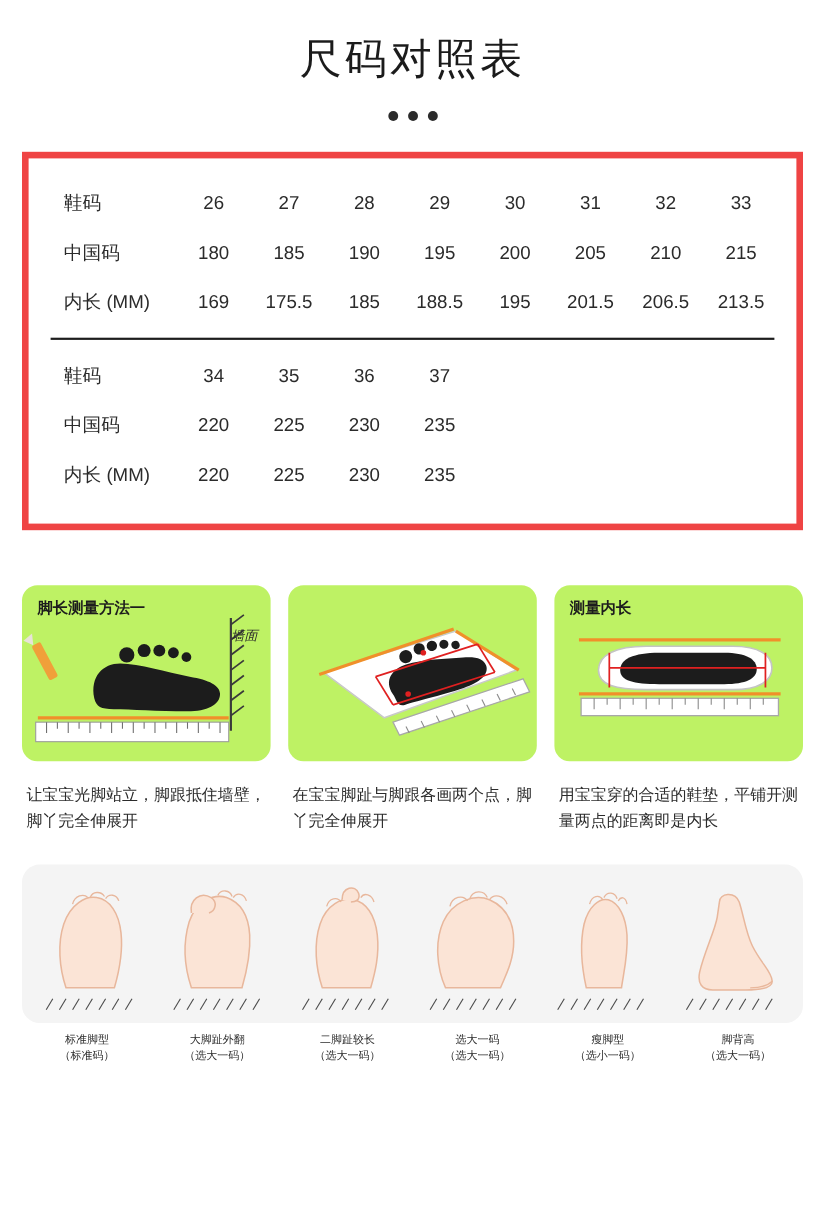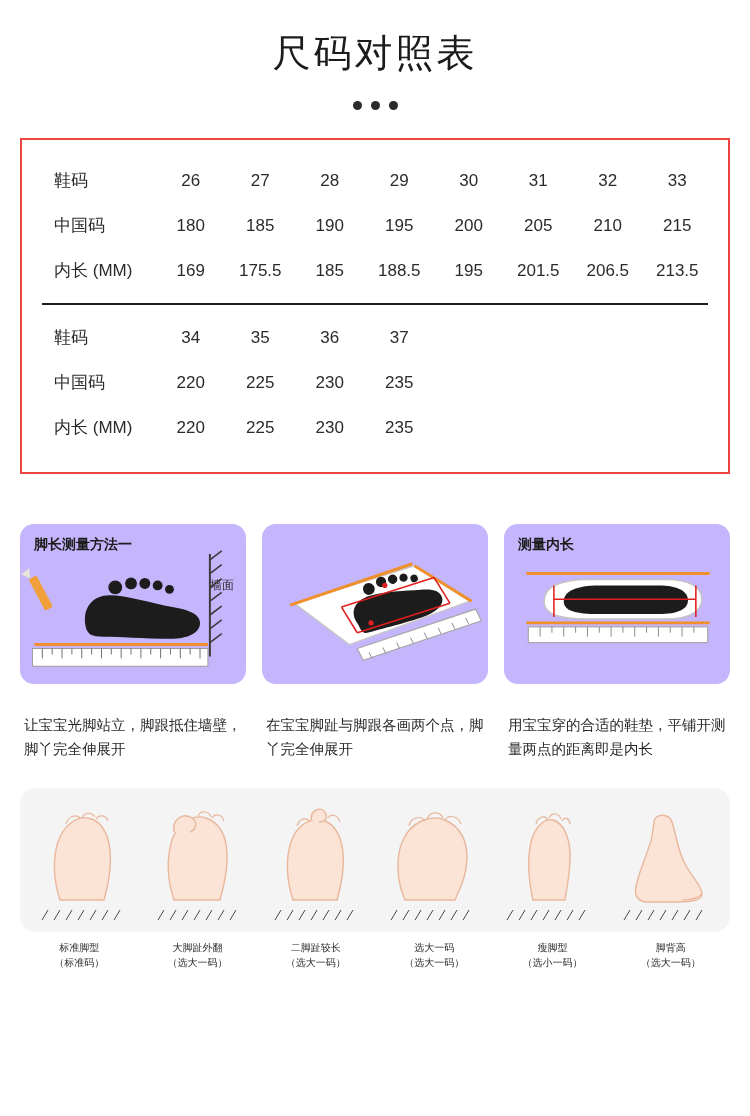--- a/index.html
+++ b/index.html
@@ -36,21 +36,21 @@
     width: 9px;
     height: 9px;
     border-radius: 50%;
     background: #2b2b2b;
     display: block;
   }
 
   
   .table-box {
     margin: 28px 20px 0 20px;
-    border: 2px solid #ef4444;
+    border: 6px solid #ef4444;
     padding: 18px 16px 22px 16px;
   }
   table.sizes {
     width: 100%;
     border-collapse: collapse;
     table-layout: fixed;
   }
   table.sizes td {
     font-size: 17px;
     color: #2b2b2b;
@@ -75,35 +75,35 @@
     display: flex;
     gap: 16px;
     margin: 50px 20px 0 20px;
   }
   .measure-col {
     flex: 1;
     display: flex;
     flex-direction: column;
   }
   .card {
-    background: #c4b5fd;
+    background: #bef264;
     border-radius: 14px;
     height: 160px;
     padding: 12px 14px 0 14px;
     position: relative;
     overflow: hidden;
   }
   .card-title {
     font-size: 14px;
     font-weight: bold;
     color: #1d1d1d;
   }
   .card-art { position: absolute; left: 0; top: 22px; width: 100%; height: 138px; }
   .caption {
-    margin-top: 30px;
+    margin-top: 20px;
     font-size: 14.5px;
     line-height: 1.65;
     color: #2b2b2b;
     padding: 0 4px;
   }
 
   
   .foot-panel {
     margin: 26px 20px 0 20px;
     background: #f4f4f4;
@@ -273,21 +273,21 @@
             <line x1="128" y1="104" x2="128" y2="110"></line>
           <line x1="138" y1="104" x2="138" y2="114"></line>
             <line x1="148" y1="104" x2="148" y2="110"></line>
           <line x1="158" y1="104" x2="158" y2="114"></line>
             <line x1="168" y1="104" x2="168" y2="110"></line>
           <line x1="178" y1="104" x2="178" y2="114"></line>
         </g>
 
         <line x1="10" y1="100" x2="186" y2="100" stroke="#f0902a" stroke-width="3"></line>
       </svg>
-      <div style="position:absolute; right:12px; top:54px; font-size:12px; line-height:1.2; color:#2b2b2b;">
+      <div style="position:absolute; right:12px; top:39px; font-size:12px; line-height:1.2; color:#2b2b2b;font-style:italic;">
         <span>墙面</span>
       </div>
     </div>
     <div class="caption">让宝宝光脚站立，脚跟抵住墙壁，脚丫完全伸展开</div>
   </div>
 
   <div class="measure-col">
     <div class="card">
       <svg class="card-art" viewBox="0 0 220 140">
 

